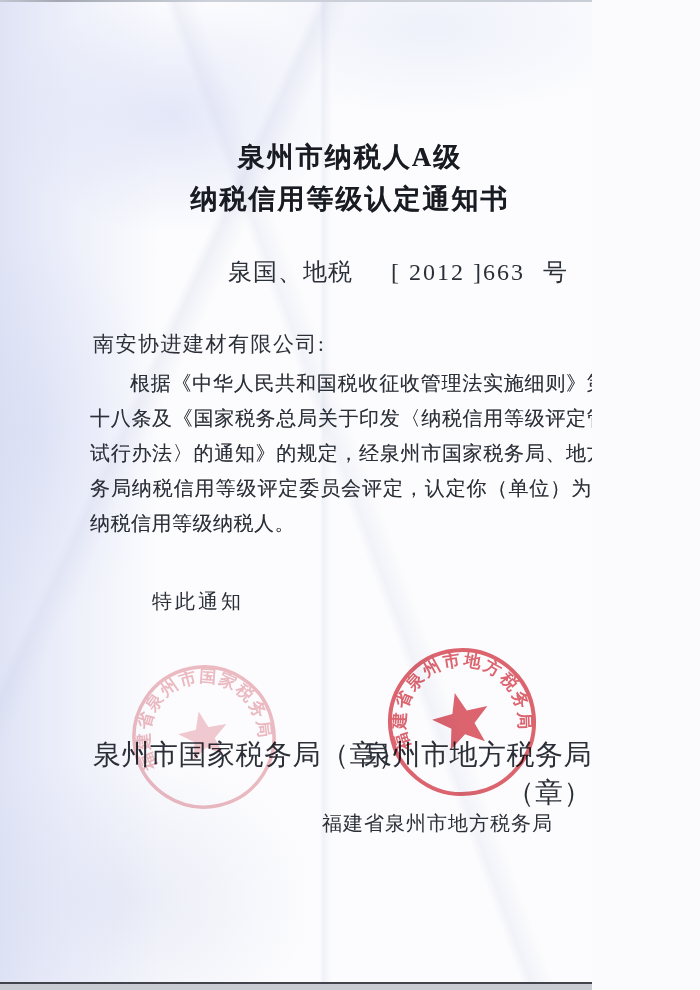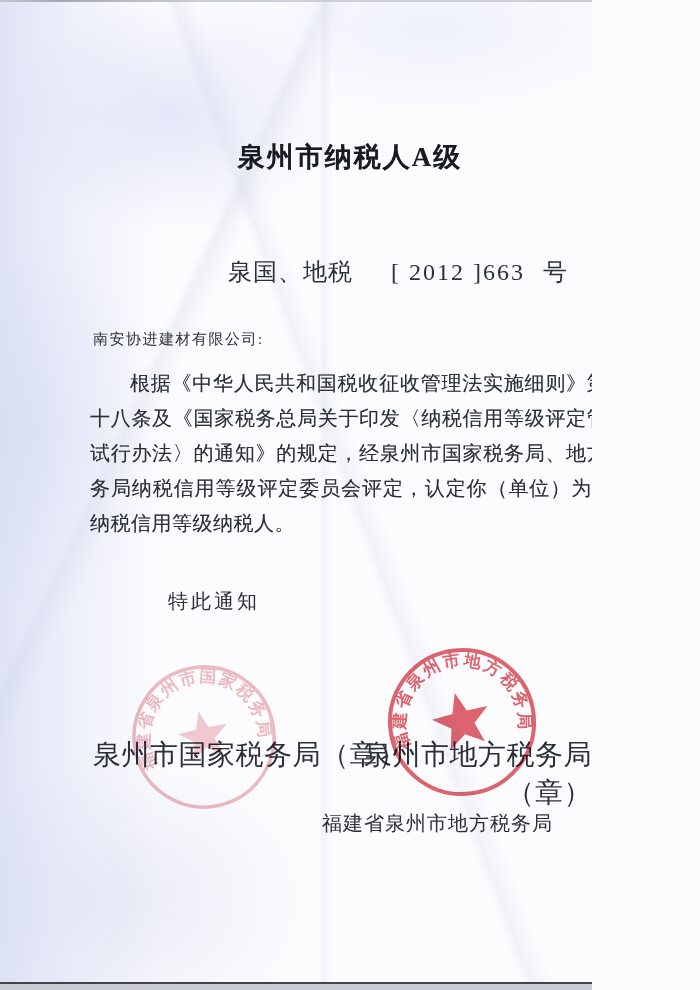--- a/index.html
+++ b/index.html
@@ -30,28 +30,28 @@
     text-align:center;font-weight:700;color:#181b21;
     font-size:27px;line-height:42px;letter-spacing:2px;
     text-shadow:0 0 0.6px rgba(24,27,33,0.55);}
   .title span{display:block;}
 
   .docnum{position:absolute;top:256px;left:228px;display:flex;align-items:baseline;
     font-size:24px;color:#2b2f37;letter-spacing:1px;}
   .docnum .issuer{margin-right:38px;}
   .docnum .num{margin-right:18px;letter-spacing:2px;text-align:center;}
 
-  .addressee{position:absolute;top:330px;left:93px;font-size:15px;color:#2b2f37;letter-spacing:1.5px;}
+  .addressee{position:absolute;top:330px;left:93px;font-size:21px;color:#2b2f37;letter-spacing:1.5px;}
 
   .body-par{position:absolute;top:366px;left:90px;width:538px;margin:0;
     font-size:20px;line-height:35px;color:#2b2f37;
     text-indent:2em;text-align:justify;letter-spacing:0.5px;
     text-shadow:0 0 0.5px rgba(43,47,55,0.45);}
 
-  .closing{position:absolute;top:588px;left:168px;font-size:20px;color:#2b2f37;letter-spacing:3px;}
+  .closing{position:absolute;top:588px;left:152px;font-size:20px;color:#2b2f37;letter-spacing:3px;}
 
   .sig{position:absolute;top:736px;font-size:28px;color:#2b2f37;letter-spacing:0.5px;z-index:2;font-family:Liberation Serif, serif;}
   .sig-left{left:93px;}
   .sig-right{left:353px;text-align:right;}
 
   .date{position:absolute;top:810px;left:322px;font-size:20px;color:#2b2f37;letter-spacing:1px;}
 
   .seal{position:absolute;mix-blend-mode:multiply;z-index:3;pointer-events:none;}
   .seal-left{left:119px;top:652px;opacity:0.52;filter:blur(0.4px);}
   .seal-right{left:377px;top:637px;opacity:0.85;filter:blur(0.3px);}
@@ -59,20 +59,21 @@
 </style>
 </head>
 <body>
 
 <div class="page">
 
   <div class="scan-edge-top"></div>
 
   <h1 class="title">
     <span>泉州市纳税人A级</span>
+    <span>纳税信用等级认定通知书</span>
   </h1>
 
   <div class="docnum">
     <span class="issuer">泉国、地税</span>
     <span class="num">[ 2012 ]663</span>
     <span class="suffix">号</span>
   </div>
 
   <div class="addressee">南安协进建材有限公司:</div>
 

